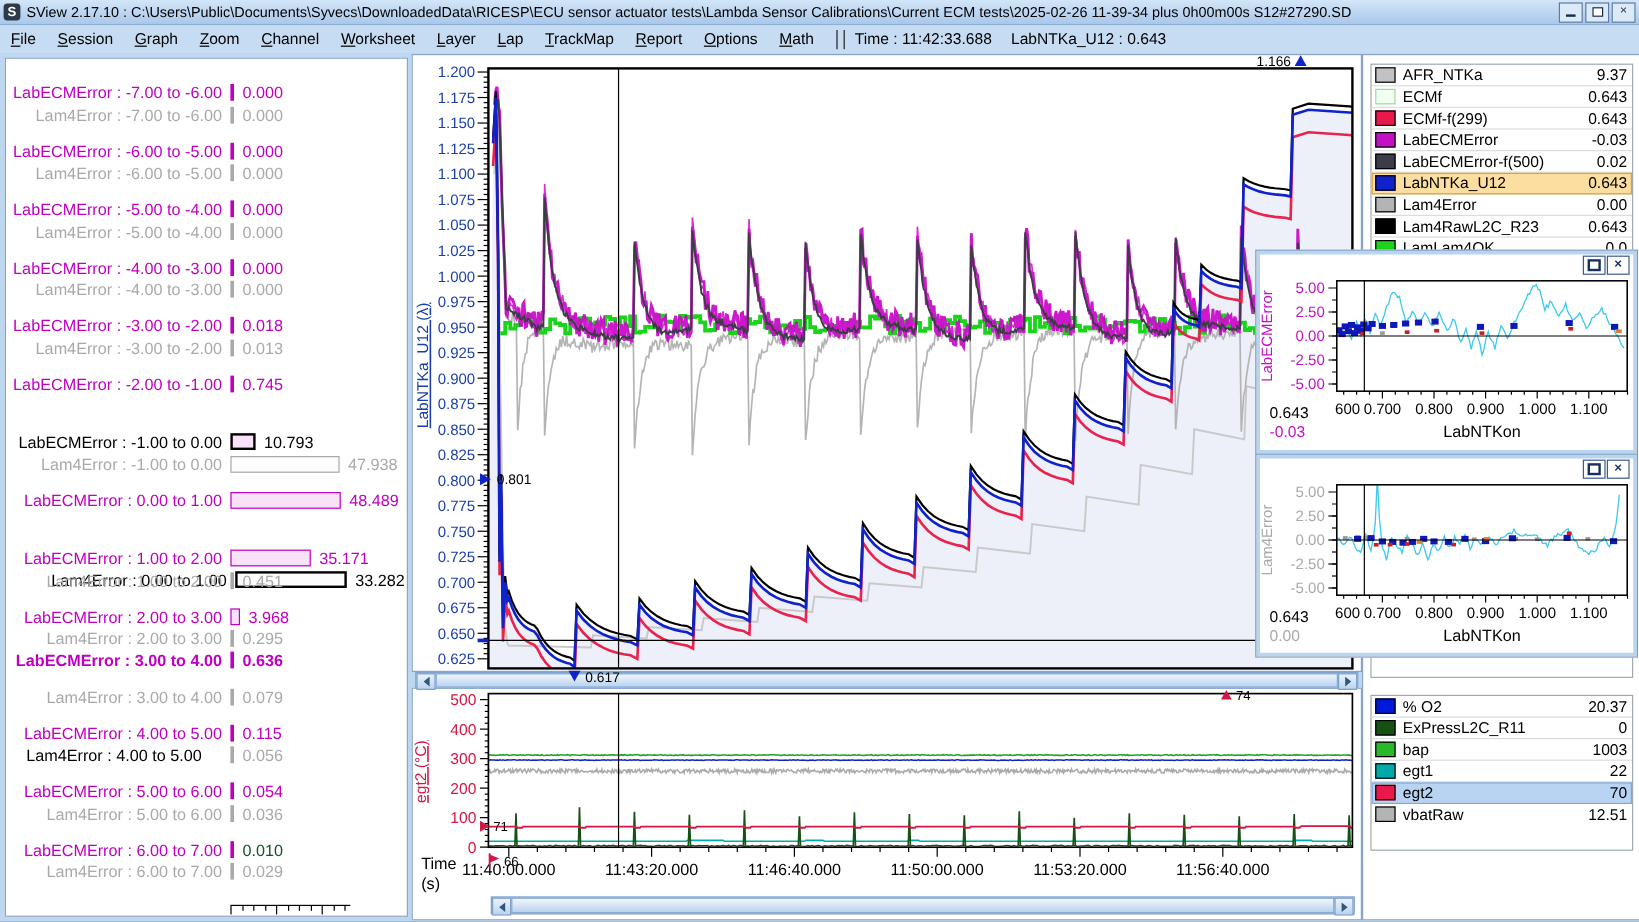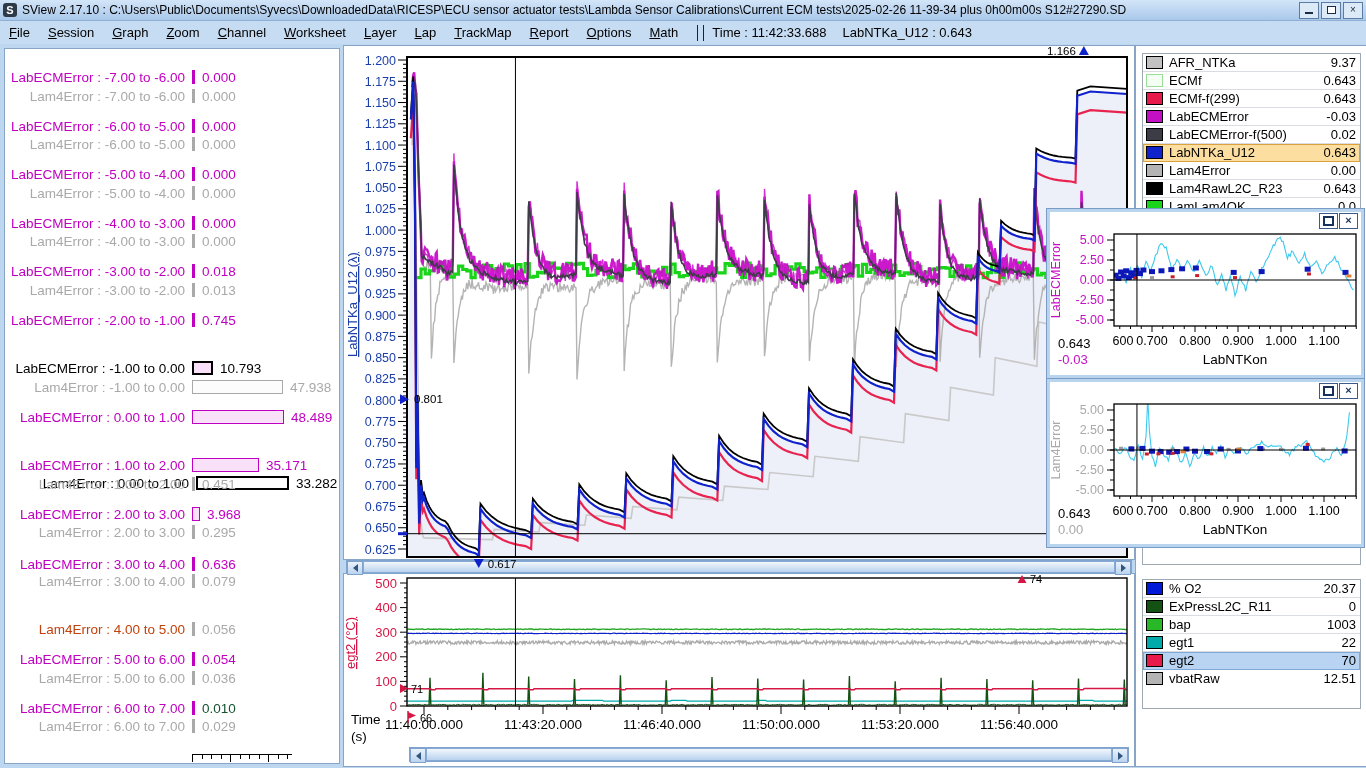--- a/index.html
+++ b/index.html
@@ -173,32 +173,37 @@
       <div class="hline" style="top: 456.5px; position: absolute; left: 0px; width: 330px;">
         <span class="hlab" style="color: rgb(192, 0, 192);">LabECMError : 2.00 to 3.00</span>
         <span class="hbar" style="left: 187px; width: 8px; background: rgb(249, 226, 249); border: 1.5px solid rgb(192, 0, 192); box-sizing: border-box;"></span>
         <span class="hval" style="color: rgb(192, 0, 192); left: 202px;">3.968</span>
       </div>
       <div class="hline" style="top: 475px; position: absolute; left: 0px; width: 330px;">
         <span class="hlab" style="color: rgb(169, 169, 169);">Lam4Error : 2.00 to 3.00</span>
         <span class="hbar" style="left: 187px; width: 3px; background: rgb(169, 169, 169);"></span>
         <span class="hval" style="color: rgb(169, 169, 169); left: 197px;">0.295</span>
       </div>
-      <div class="hline" style="top: 507px; position: absolute; left: 0px; width: 330px;">
+      <div class="hline" style="top: 493px; position: absolute; left: 0px; width: 330px; font-weight: bold;">
         <span class="hlab" style="color: rgb(192, 0, 192);">LabECMError : 3.00 to 4.00</span>
         <span class="hbar" style="left: 187px; width: 3px; background: rgb(192, 0, 192);"></span>
         <span class="hval" style="color: rgb(192, 0, 192); left: 197px;">0.636</span>
       </div>
       <div class="hline" style="top: 523.5px; position: absolute; left: 0px; width: 330px;">
         <span class="hlab" style="color: rgb(169, 169, 169);">Lam4Error : 3.00 to 4.00</span>
         <span class="hbar" style="left: 187px; width: 3px; background: rgb(169, 169, 169);"></span>
         <span class="hval" style="color: rgb(169, 169, 169); left: 197px;">0.079</span>
       </div>
+      <div class="hline" style="top: 553.5px; position: absolute; left: 0px; width: 330px;">
+        <span class="hlab" style="color: rgb(192, 0, 192);">LabECMError : 4.00 to 5.00</span>
+        <span class="hbar" style="left: 187px; width: 3px; background: rgb(192, 0, 192);"></span>
+        <span class="hval" style="color: rgb(192, 0, 192); left: 197px;">0.115</span>
+      </div>
       <div class="hline" style="top: 572px; position: absolute; left: 0px; width: 330px;">
-        <span class="hlab" style="color: #c2410c;">Lam4Error : 4.00 to 5.00</span>
+        <span class="hlab" style="color: #000000; text-align: center;">Lam4Error : 4.00 to 5.00</span>
         <span class="hbar" style="left: 187px; width: 3px; background: rgb(169, 169, 169);"></span>
         <span class="hval" style="color: rgb(169, 169, 169); left: 197px;">0.056</span>
       </div>
       <div class="hline" style="top: 602px; position: absolute; left: 0px; width: 330px;">
         <span class="hlab" style="color: rgb(192, 0, 192);">LabECMError : 5.00 to 6.00</span>
         <span class="hbar" style="left: 187px; width: 3px; background: rgb(192, 0, 192);"></span>
         <span class="hval" style="color: rgb(192, 0, 192); left: 197px;">0.054</span>
       </div>
       <div class="hline" style="top: 620.5px; position: absolute; left: 0px; width: 330px;">
         <span class="hlab" style="color: rgb(169, 169, 169);">Lam4Error : 5.00 to 6.00</span>

